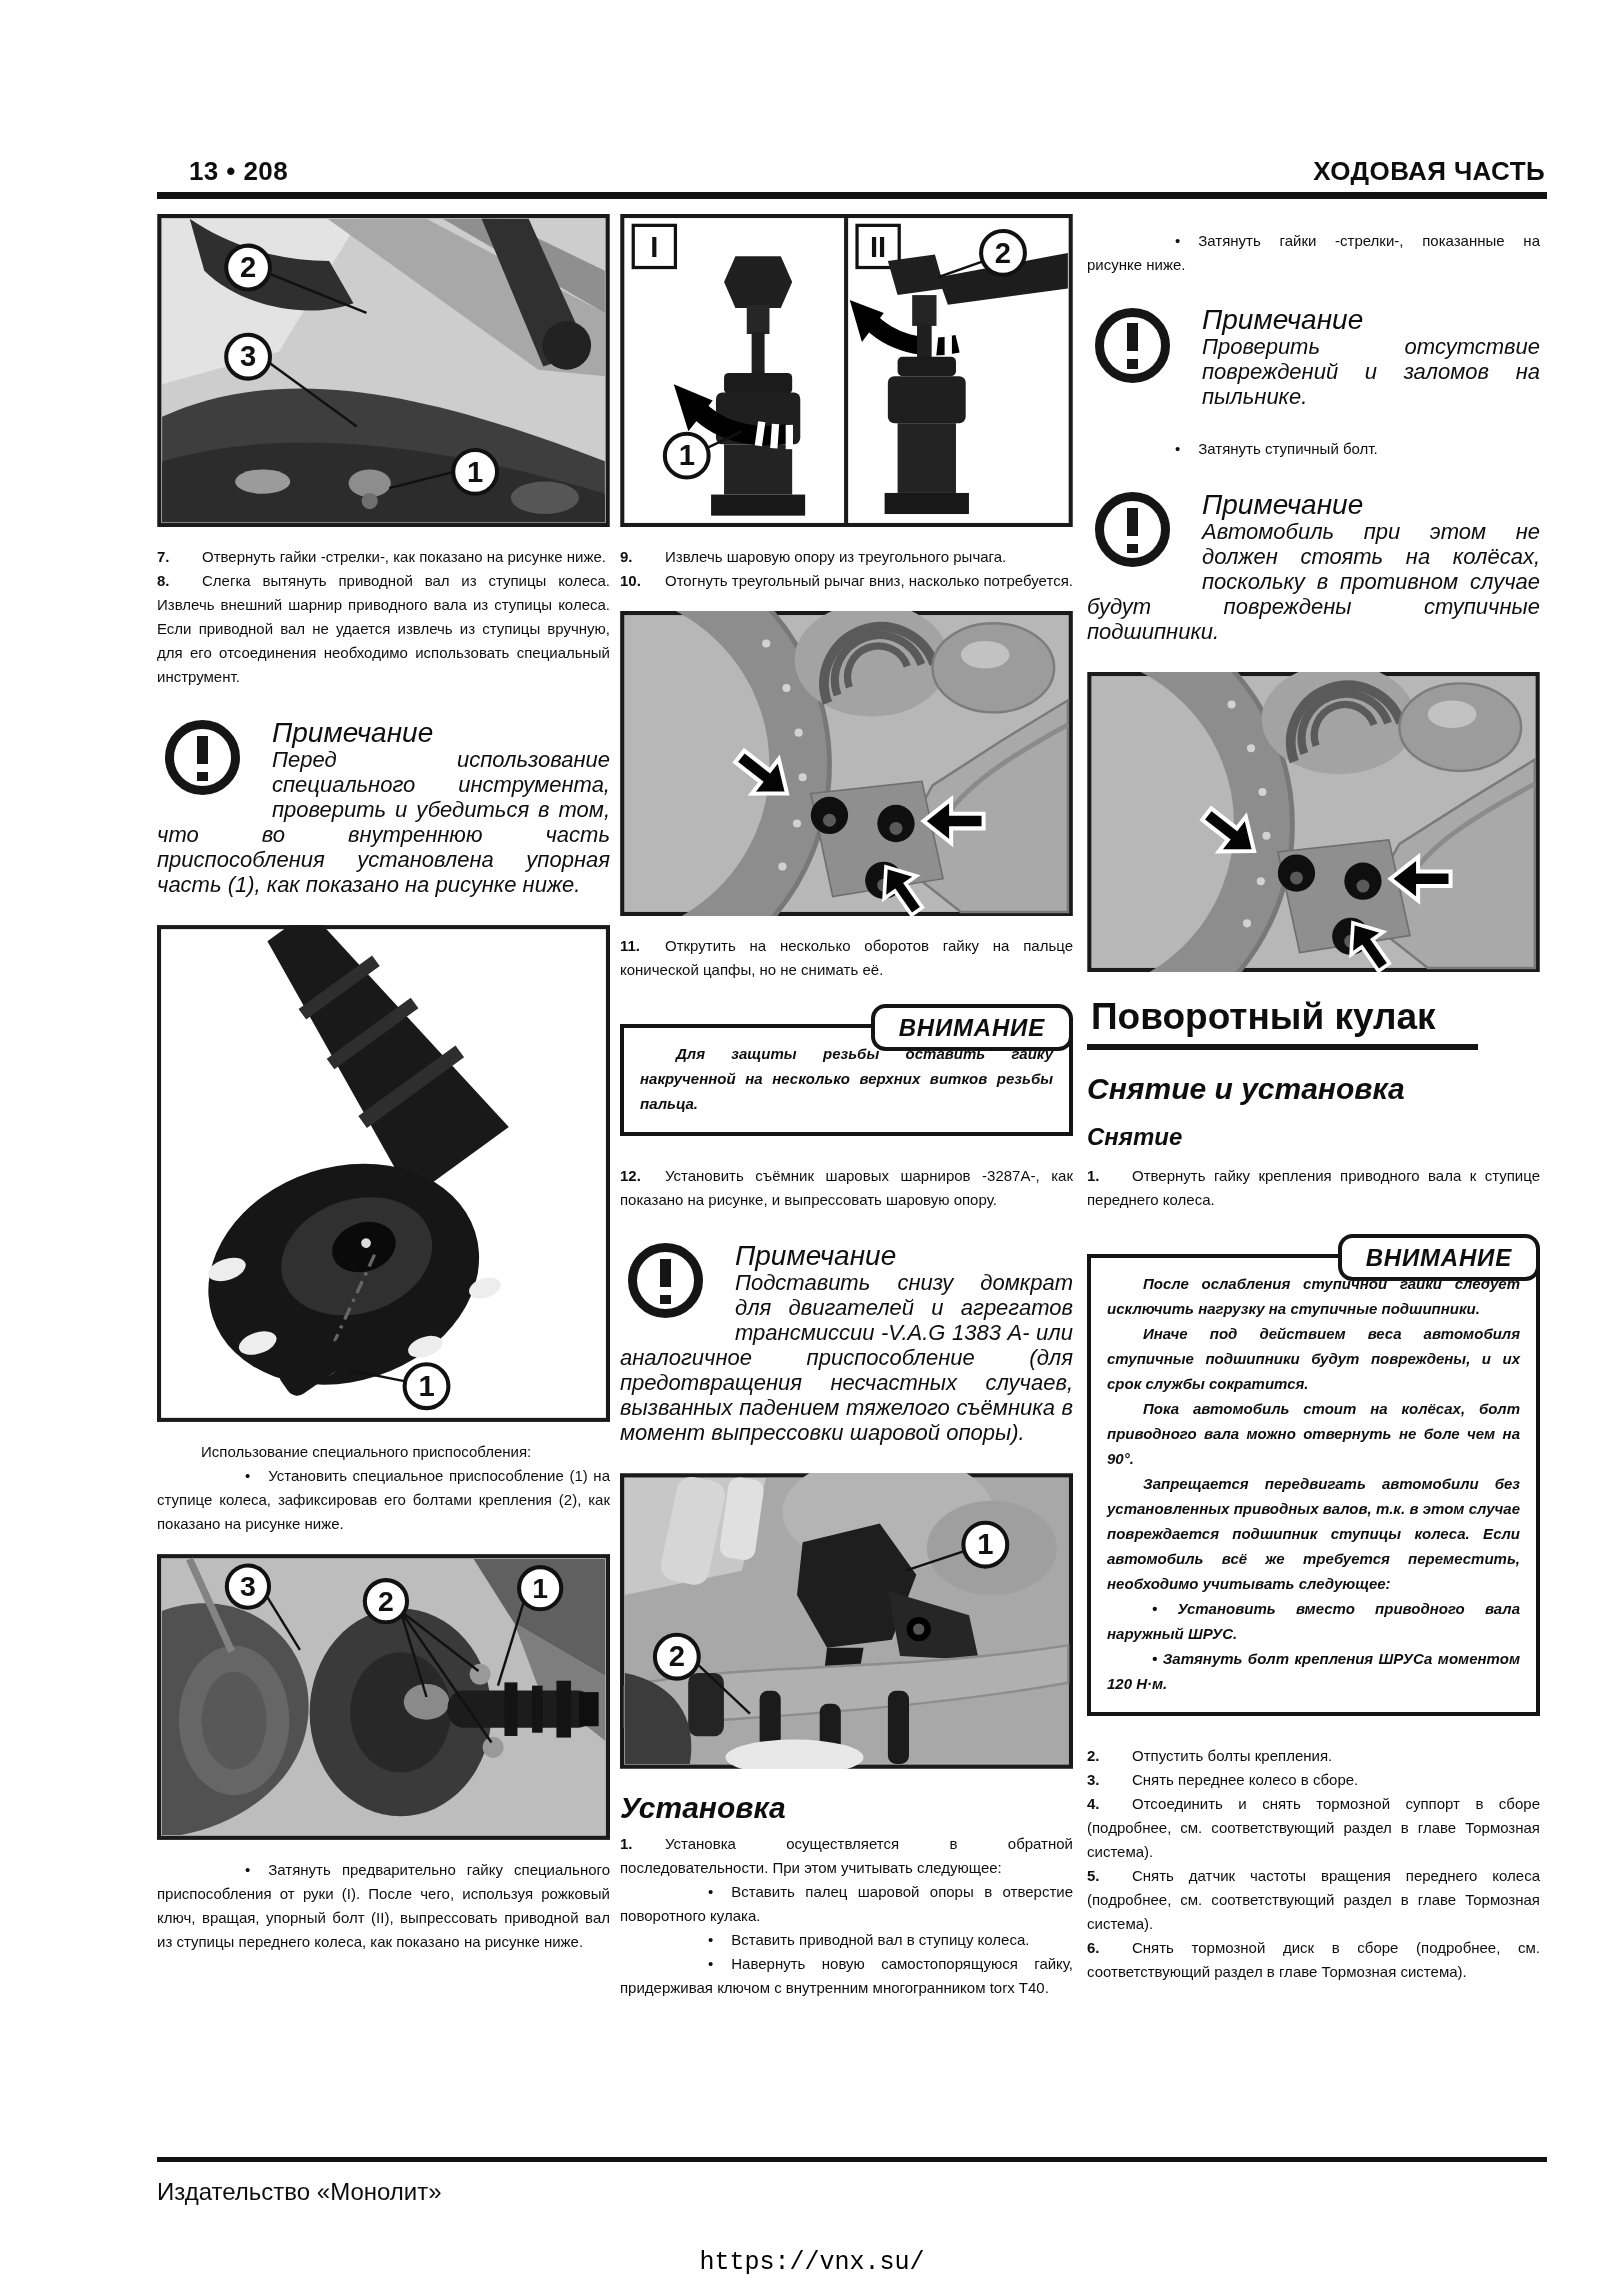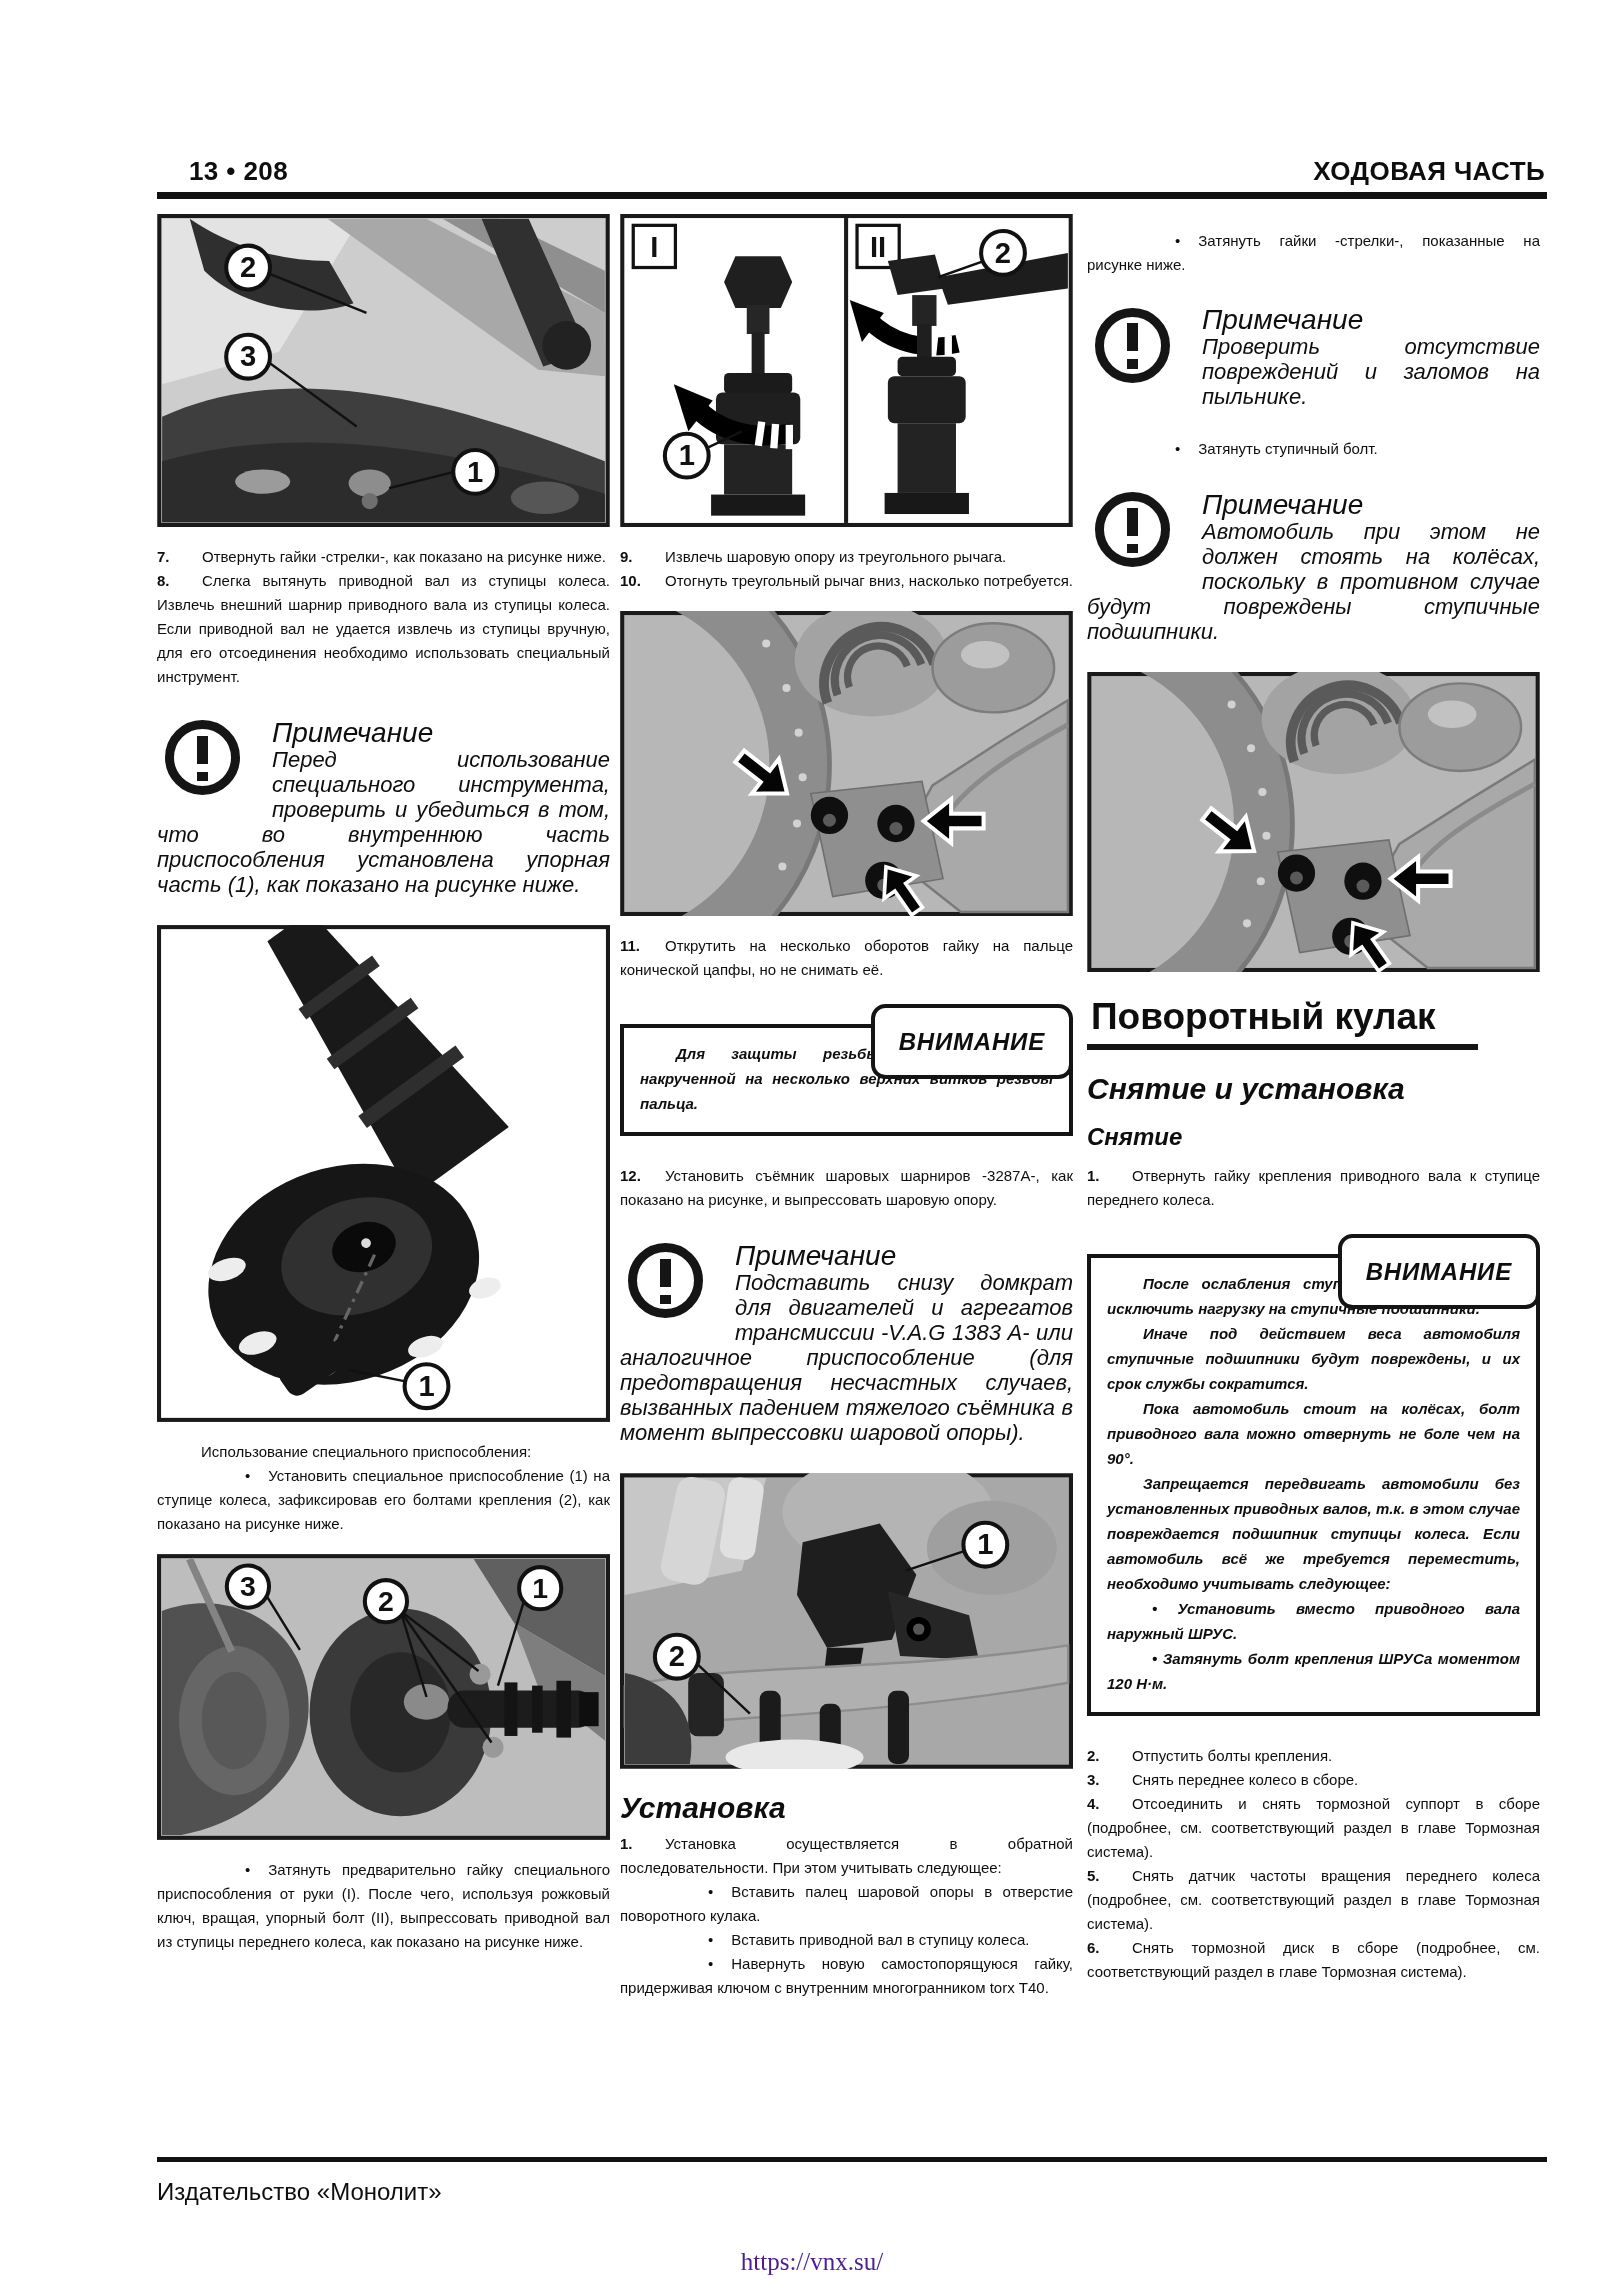--- a/index.html
+++ b/index.html
@@ -24,31 +24,31 @@
   .note{margin:28px 0;}
   .note::after{content:"";display:block;clear:both;}
   .nicon{float:left;width:57px;height:57px;border:9px solid #151515;border-radius:50%;
          margin:3.2px 32px 3.2px 8px;position:relative;}
   .nicon .bar{position:absolute;left:50%;top:6.5px;width:11.4px;height:28px;margin-left:-5.7px;background:#151515;}
   .nicon .dot{position:absolute;left:50%;bottom:4.9px;width:11.4px;height:9.7px;margin-left:-5.7px;background:#151515;}
   .ntitle{font-style:italic;font-size:28px;line-height:28px;padding-top:1.6px;}
   .nbody{font-style:italic;font-size:22px;line-height:25px;text-align:justify;}
   .attn{border:4px solid #141414;position:relative;padding:13px 16px 16px;margin:42px 0 28px;}
   .attn .lab{position:absolute;top:-24px;right:-4px;background:#fff;border:4px solid #141414;
-             border-radius:14.6px;padding:15px 24px;font-weight:bold;font-style:italic;
+             border-radius:14.6px;padding:1px 24px;font-weight:bold;font-style:italic;
              font-size:24px;line-height:37px;letter-spacing:0.8px;}
   .attn p{font-weight:bold;font-style:italic;text-indent:36px;line-height:25px;}
   .attn p.b{text-indent:45px;}
   .h1{font-size:37px;line-height:42px;font-weight:bold;margin:24px 4px 0;text-align:left;}
   .h1rule{height:5.7px;background:#141414;width:391px;margin:6.5px 0 8px;}
   .h2{font-size:30px;line-height:36px;font-weight:bold;font-style:italic;margin:21px 0 6.5px;text-align:left;}
   .h3{font-size:24px;line-height:29px;font-weight:bold;font-style:italic;margin:14.6px 0 13px;text-align:left;}
   .pub{position:absolute;top:2178px;left:157px;font-size:24px;}
-  .wm{position:absolute;top:2248px;left:0;width:100%;text-align:center;color:#4c1d95;
-      font-family:Liberation Serif, serif;font-size:25px;}
+  .wm{position:absolute;top:2248px;left:0;width:100%;text-align:center;color:#000000;
+      font-family:Liberation Mono, monospace;font-size:25px;}
   svg text{font-family:"Liberation Sans",sans-serif;font-weight:bold;fill:#111;}
 </style>
 </head>
 <body>
 
 <div class="page">
 
   <div class="hdr l">13 • 208</div>
   <div class="hdr r">ХОДОВАЯ ЧАСТЬ</div>
   <div class="rule top"></div>

